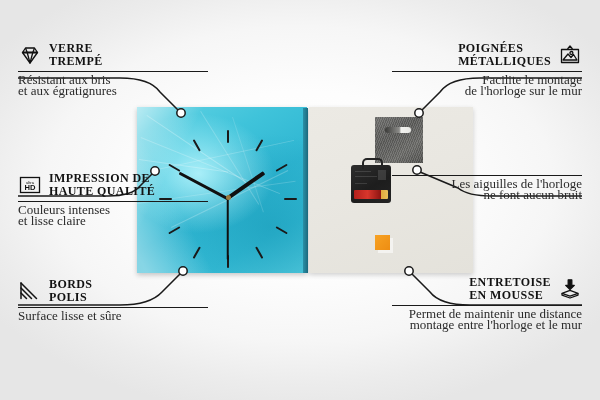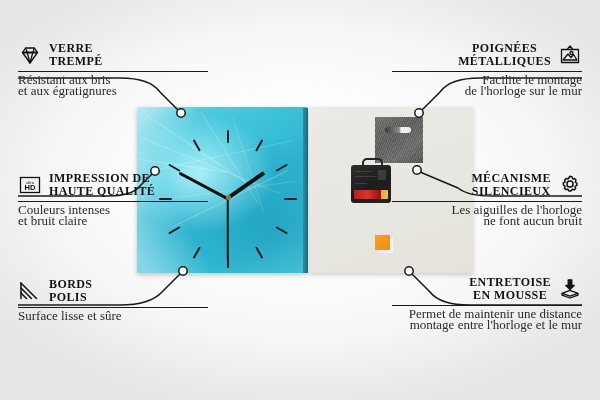--- a/index.html
+++ b/index.html
@@ -77,21 +77,21 @@
 
   
   .feat{position:absolute;width:190px;}
   .feat .head{display:flex;align-items:center;gap:7px;}
   .feat.right .head{justify-content:flex-end;}
   .feat .title{
     font-weight:700;font-size:12px;line-height:13px;letter-spacing:.4px;
     color:#121212;text-transform:uppercase;
   }
   .feat.left .title{text-align:left;}
-  .feat.right .title{text-align:center;}
+  .feat.right .title{text-align:left;}
   .feat .rule{height:1.4px;background:#1a1a1a;margin:3px 0 3px;}
   .feat .desc{
     font-size:13px;line-height:10.6px;color:#2a2a2a;
   }
   .feat.right .desc{text-align:right;}
   .ico{flex:0 0 auto;width:24px;height:24px;display:block;}
 </style>
 </head>
 <body>
 
@@ -198,21 +198,21 @@
         <text x="12" y="17.4" font-family="Liberation Sans, sans-serif" font-size="7.6" font-weight="bold" text-anchor="middle" fill="#111">HD</text>
       </svg>
       <div class="title">
         <div>IMPRESSION DE</div>
         <div>HAUTE QUALITÉ</div>
       </div>
     </div>
     <div class="rule"></div>
     <div class="desc">
       <div>Couleurs intenses</div>
-      <div>et bruit claire</div>
+      <div>et lisse claire</div>
     </div>
   </div>
 
   <div class="feat left" style="left:18px;top:278px;">
     <div class="head">
       <svg class="ico" viewBox="0 0 24 24">
         <g stroke="#111" stroke-width="1.5" stroke-linecap="round">
           <line x1="3" y1="4" x2="18.5" y2="19.5"></line>
           <line x1="3" y1="9" x2="13.5" y2="19.5"></line>
           <line x1="3" y1="14" x2="8.5" y2="19.5"></line>
@@ -246,35 +246,20 @@
       </svg>
     </div>
     <div class="rule"></div>
     <div class="desc">
       <div>Facilite le montage</div>
       <div>de l'horloge sur le mur</div>
     </div>
   </div>
 
   <div class="feat right" style="left:392px;top:172px;">
-    <div class="head">
-      <div class="title">
-        <div>MÉCANISME</div>
-        <div>SILENCIEUX</div>
-      </div>
-      <svg class="ico" viewBox="0 0 24 24">
-        <g fill="none" stroke="#111" stroke-width="1.5" stroke-linejoin="round" stroke-linecap="round">
-          <path d="M12,3.2 L14.1,3.9 L14.6,5.9 L16.6,5.6 L18,7.1 L17.3,9 L18.9,10.3
-                   L18.9,12.4 L17.1,13.4 L17.6,15.4 L16.2,16.9 L14.3,16.3 L13,17.9
-                   L10.9,18 L9.9,16.2 L7.9,16.6 L6.4,15.2 L7,13.3 L5.4,12
-                   L5.3,9.9 L7.1,8.9 L6.7,6.9 L8.1,5.4 L10,6 Z"></path>
-          <circle cx="12" cy="11" r="3.1"></circle>
-        </g>
-      </svg>
-    </div>
     <div class="rule"></div>
     <div class="desc">
       <div>Les aiguilles de l'horloge</div>
       <div>ne font aucun bruit</div>
     </div>
   </div>
 
   <div class="feat right" style="left:392px;top:276px;">
     <div class="head">
       <div class="title">

